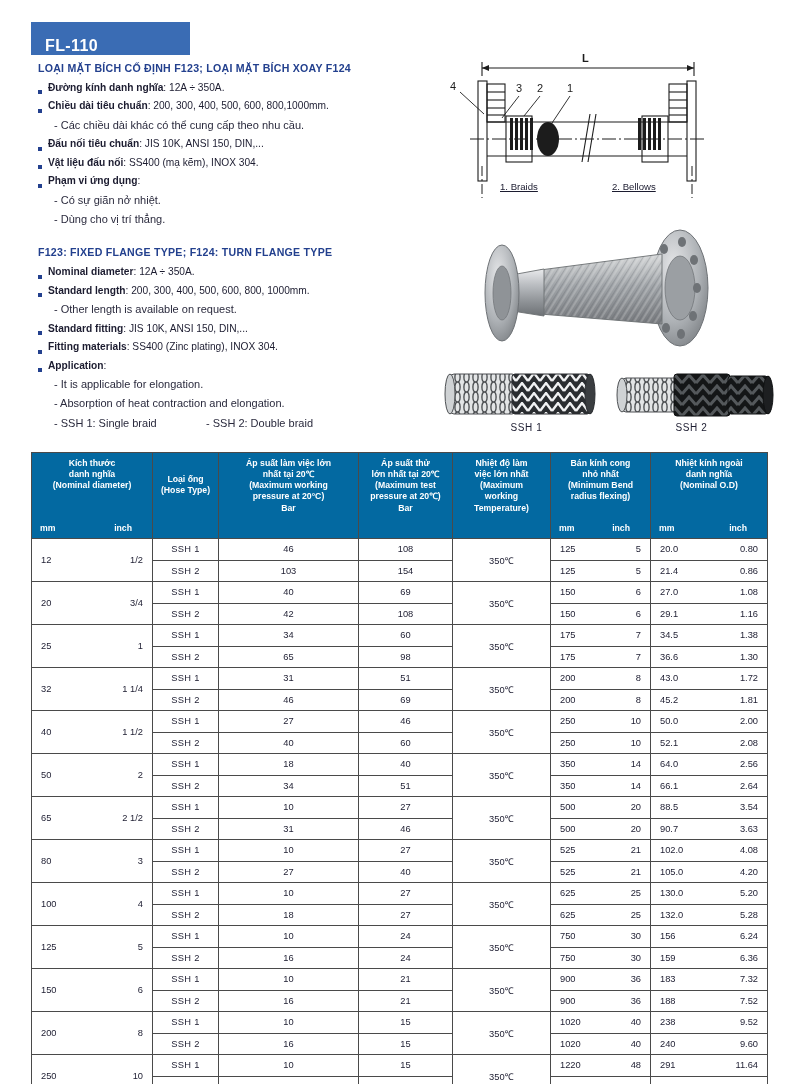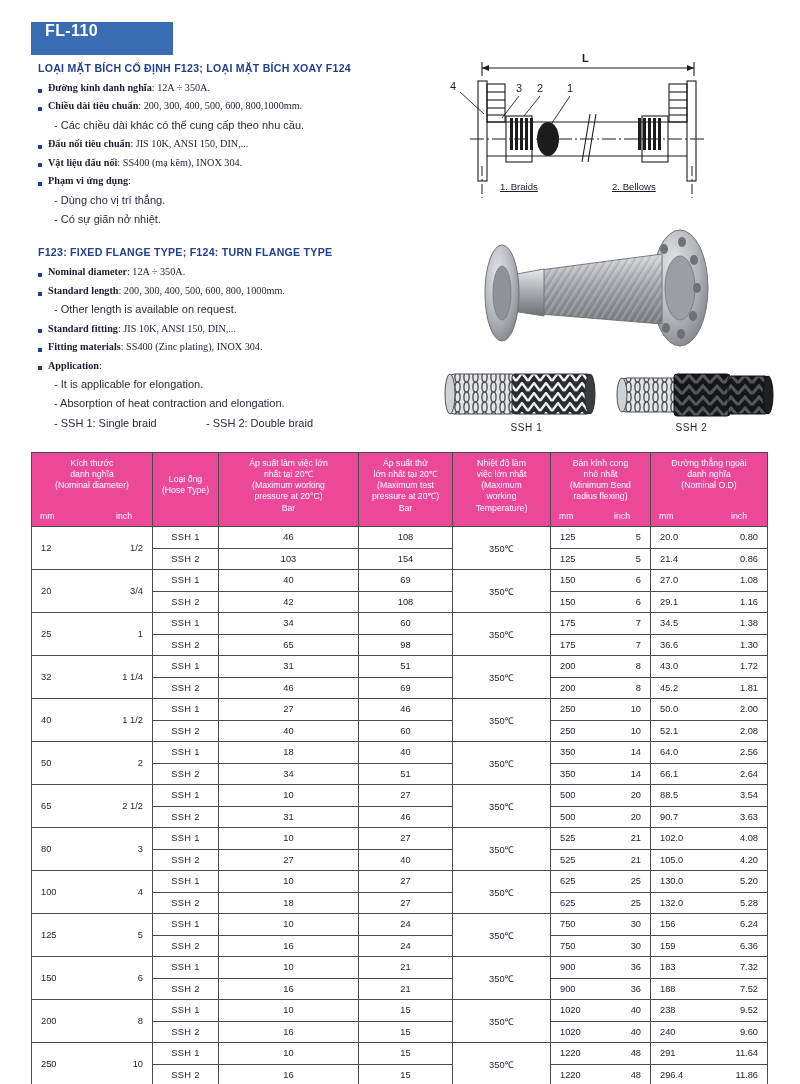--- a/index.html
+++ b/index.html
@@ -9,43 +9,43 @@
     background: #ffffff;
     font-family: "Liberation Sans", sans-serif;
     color: #1b1b2f;
     position: relative;
     overflow: hidden;
   }
 
   
   .title-bar {
     position: absolute; left: 31px; top: 22px;
-    width: 142px; height: 33px;
+    width: 159px; height: 33px;
     background: #3a6cb4;
-    display: flex; align-items: flex-start;
+    display: flex; align-items: flex-end;
     padding-left: 14px;
   }
   .title-bar .code {
     color: #ffffff; font-size: 16px; font-weight: bold;
     letter-spacing: 0.4px;
   }
 
   
   .spec-col {
     position: absolute; left: 38px; top: 62px;
     width: 392px;
   }
   .sec-heading {
     color: #23408e; font-weight: bold; font-size: 10.6px;
     letter-spacing: 0.25px; margin-bottom: 8px; white-space: nowrap;
   }
   .sec-heading.en { margin-top: 0; }
   .bullet-row {
-    display: flex; align-items: center;
-    margin-bottom: 6px; line-height: 1.22; font-family: Liberation Serif, serif;
+    display: flex; align-items: flex-end;
+    margin-bottom: 6px; line-height: 1.22;
   }
   .bullet-sq {
     width: 4px; height: 4px; background: #23408e;
     margin-top: 5px; margin-right: 6px; flex: 0 0 auto;
   }
   .bullet-text { font-size: 10.2px; color: #1c1c30; }
   .bullet-text b { font-weight: bold; }
   .sub-row {
     font-size: 11px; color: #2a2a3d;
     margin: 0 0 6px 16px; line-height: 1.22;
@@ -89,28 +89,28 @@
     position: absolute; left: 31px; top: 452px;
     width: 736px;
     border-collapse: collapse;
     table-layout: fixed;
   }
   .tbl th, .tbl td {
     border: 1px solid #4a4a4a;
     padding: 0; margin: 0;
   }
   .tbl thead th {
-    background: #ec4899;
+    background: #0369a1;
     color: #ffffff;
-    font-weight: normal;
+    font-weight: bold;
     font-size: 8.7px;
     line-height: 1.28;
     vertical-align: top;
     padding: 5px 2px 0 2px;
-    height: 74px;
+    height: 86px;
     position: relative;
   }
   .th-lines { text-align: center; }
   .th-sub {
     position: absolute; left: 0; right: 12px; bottom: 4px;
     display: flex; justify-content: space-between;
     padding: 0 8px; font-size: 8.7px;
   }
   .tbl tbody td {
     font-size: 9.3px;
@@ -155,22 +155,22 @@
 
   <div class="bullet-row">
     <span class="bullet-sq"></span>
     <span class="bullet-text"><b>Vật liệu đấu nối</b><span>: SS400 (mạ kẽm), INOX 304.</span></span>
   </div>
 
   <div class="bullet-row">
     <span class="bullet-sq"></span>
     <span class="bullet-text"><b>Phạm vi ứng dụng</b><span>:</span></span>
   </div>
+  <div class="sub-row">- Có sự giãn nở nhiệt.</div>
   <div class="sub-row">- Dùng cho vị trí thẳng.</div>
-  <div class="sub-row">- Có sự giãn nở nhiệt.</div>
 
   <div class="gap-block"></div>
 
   <div class="sec-heading en">F123: FIXED FLANGE TYPE; F124: TURN FLANGE TYPE</div>
 
   <div class="bullet-row">
     <span class="bullet-sq"></span>
     <span class="bullet-text"><b>Nominal diameter</b><span>: 12A ÷ 350A.</span></span>
   </div>
 
@@ -439,21 +439,21 @@
           <div>(Minimum Bend</div>
           <div>radius flexing)</div>
         </div>
         <div class="th-sub">
           <span>mm</span>
           <span>inch</span>
         </div>
       </th>
       <th>
         <div class="th-lines">
-          <div>Đường thẳng ngoài</div>
+          <div>Nhiệt kính ngoài</div>
           <div>danh nghĩa</div>
           <div>(Nominal O.D)</div>
         </div>
         <div class="th-sub">
           <span>mm</span>
           <span>inch</span>
         </div>
       </th>
     </tr>
   </thead>

